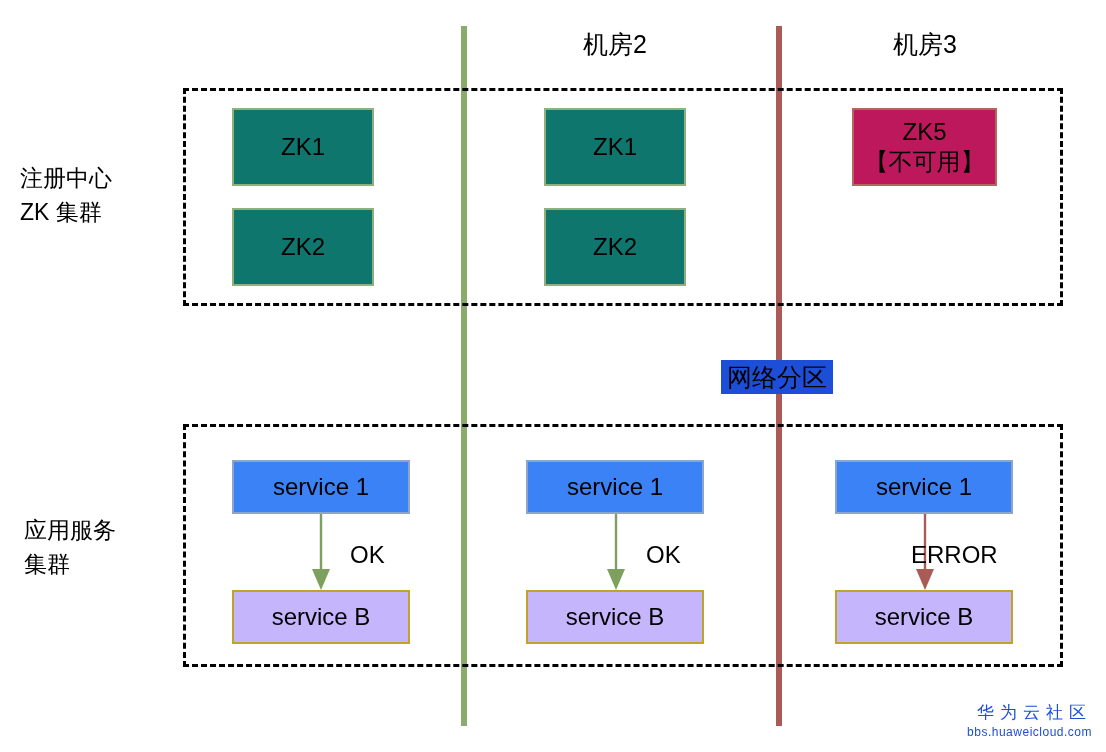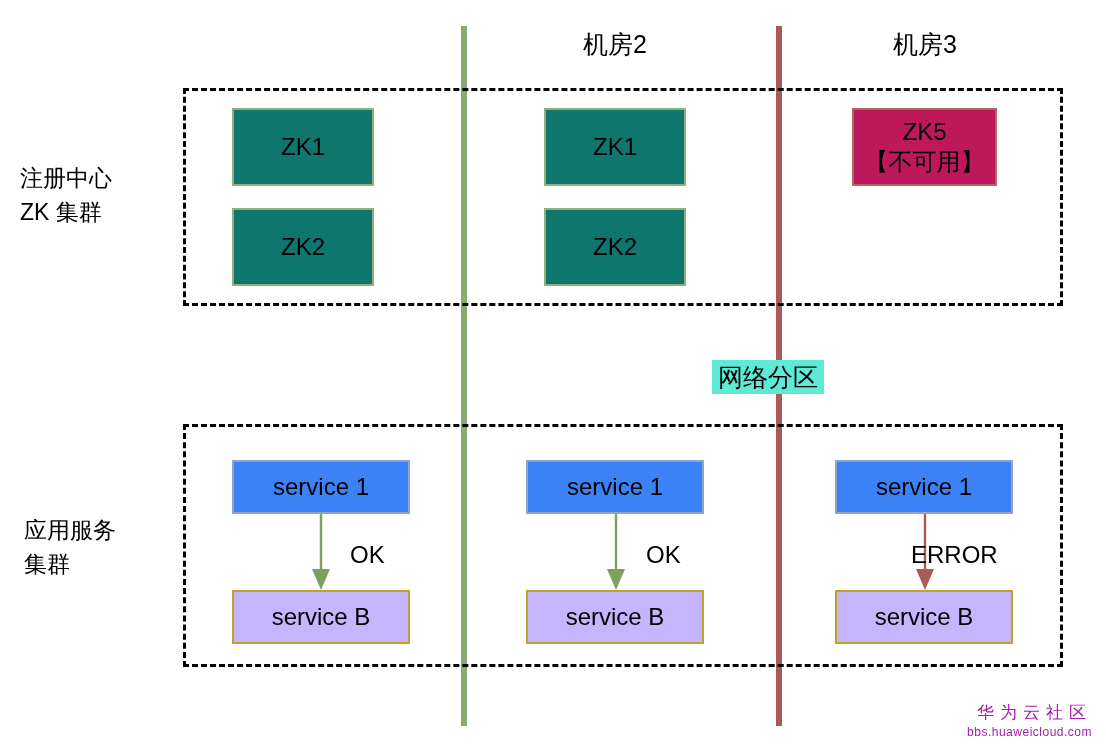--- a/index.html
+++ b/index.html
@@ -99,30 +99,31 @@
     color: #000000;
     white-space: nowrap;
   }
 
   
   .partition-note {
     position: absolute;
     font-size: 25px;
     line-height: 30px;
     color: #000000;
-    background: #5eead4;
+    background: #1d4ed8;
     padding: 2px 6px;
     white-space: nowrap;
+    margin-left: 9px;
   }
 
   
   .watermark {
     position: absolute;
     text-align: right;
-    color: #a21caf;
+    color: #1d4ed8;
     user-select: none;
   }
   .watermark .wm-main {
     font-size: 17px;
     letter-spacing: 6px;
     line-height: 22px;
     display: block;
   }
   .watermark .wm-sub {
     font-size: 12px;

